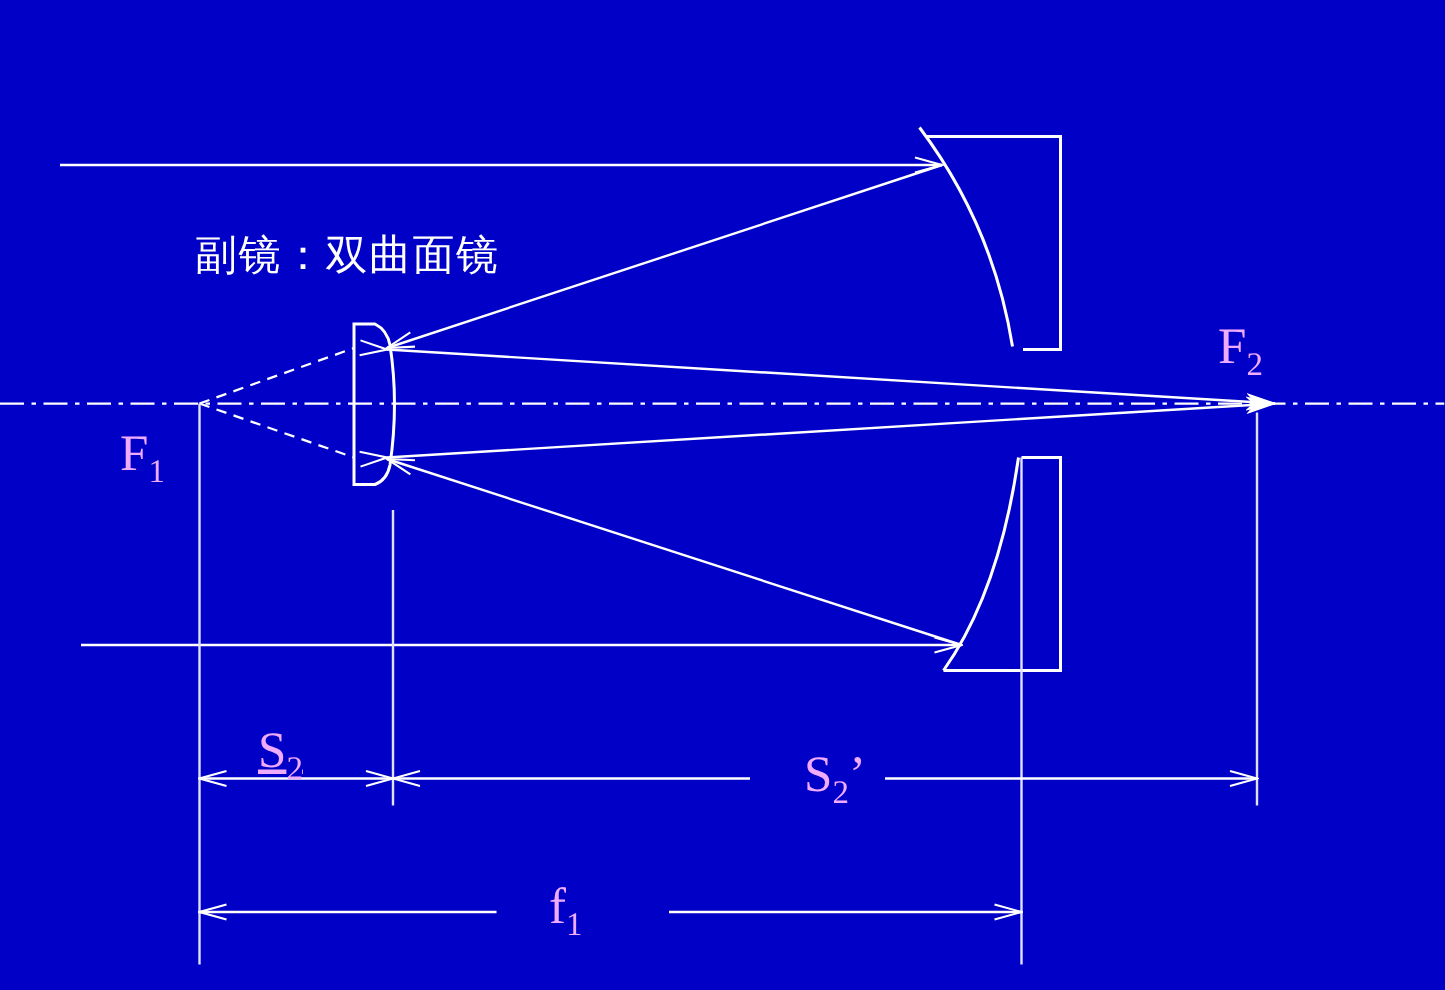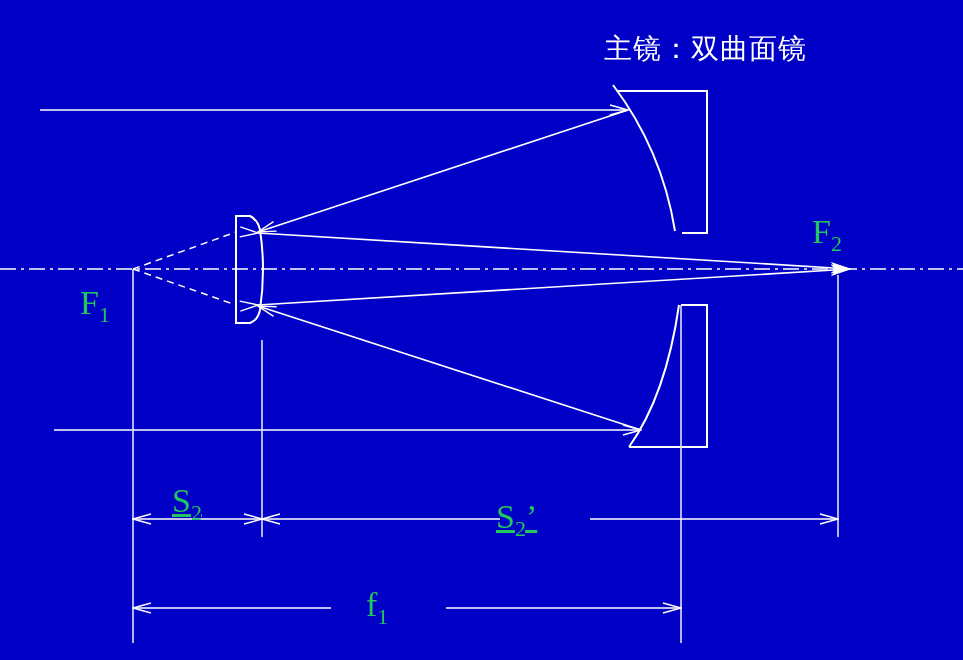--- a/index.html
+++ b/index.html
@@ -1,20 +1,20 @@
 <!DOCTYPE html>
 <html><head>
 <meta charset="utf-8">
 <style>
   html, body { margin: 0; padding: 0; }
   body { width: 963px; height: 660px; background: #0000c6; overflow: hidden; position: relative; }
   #stage { position: absolute; left: 0; top: 0; width: 963px; height: 660px; }
   svg { position: absolute; left: 0; top: 0; }
   .cn-label { position: absolute; color: #ffffff; font-family: "DejaVu Sans", sans-serif; font-size: 28px; white-space: nowrap; letter-spacing: 1px; }
-  .sym-label { position: absolute; color: #22c55e; font-family: "Liberation Serif", serif; font-size: 34px; white-space: nowrap; line-height: 1; text-align: center; }
+  .sym-label { position: absolute; color: #f0abfc; font-family: "Liberation Serif", serif; font-size: 34px; white-space: nowrap; line-height: 1; text-align: center; }
   .sym-label sub { font-size: 22px; vertical-align: -8px; }
 </style>
 </head>
 <body>
 
 <div id="stage">
 <svg width="963" height="660" viewBox="0 0 963 660">
   <defs>
     <marker id="arrowOpen" viewBox="0 0 20 12" refX="19" refY="6" markerWidth="20" markerHeight="12" markerUnits="userSpaceOnUse" orient="auto">
       <path d="M1,1 L19,6 L1,11" fill="none" stroke="#ffffff" stroke-width="1.4"></path>
@@ -60,21 +60,21 @@
   <line x1="262" y1="519" x2="133" y2="519" stroke="#ffffff" stroke-width="1.6" marker-end="url(#arrowOpen)"></line>
   <line x1="133" y1="519" x2="262" y2="519" stroke="#ffffff" stroke-width="0.1" marker-end="url(#arrowOpen)"></line>
 
   <line x1="500" y1="519" x2="262" y2="519" stroke="#ffffff" stroke-width="1.6" marker-end="url(#arrowOpen)"></line>
   <line x1="590" y1="519" x2="838" y2="519" stroke="#ffffff" stroke-width="1.6" marker-end="url(#arrowOpen)"></line>
 
   <line x1="331" y1="608" x2="133" y2="608" stroke="#ffffff" stroke-width="1.6" marker-end="url(#arrowOpen)"></line>
   <line x1="446" y1="608" x2="681" y2="608" stroke="#ffffff" stroke-width="1.6" marker-end="url(#arrowOpen)"></line>
 </svg>
 
-<div class="cn-label" style="left:604px; top:30px;">主镜：双曲面镜</div>
+<div class="cn-label" style="left:130px; top:151px;">副镜：双曲面镜</div>
 
 <div class="sym-label" style="left:80px; top:286px;"><span>F</span><sub>1</sub></div>
 <div class="sym-label" style="left:812px; top:215px;"><span>F</span><sub>2</sub></div>
 
 <div class="sym-label" style="left:172px; top:484px;text-decoration:underline;"><span>S</span><sub>2</sub></div>
-<div class="sym-label" style="left:496px; top:500px;text-decoration:underline;"><span>S</span><sub>2</sub><span>’</span></div>
+<div class="sym-label" style="left:536px; top:500px;"><span>S</span><sub>2</sub><span>’</span></div>
 <div class="sym-label" style="left:366px; top:588px;"><span>f</span><sub>1</sub></div>
 </div>
 
 </body></html>

